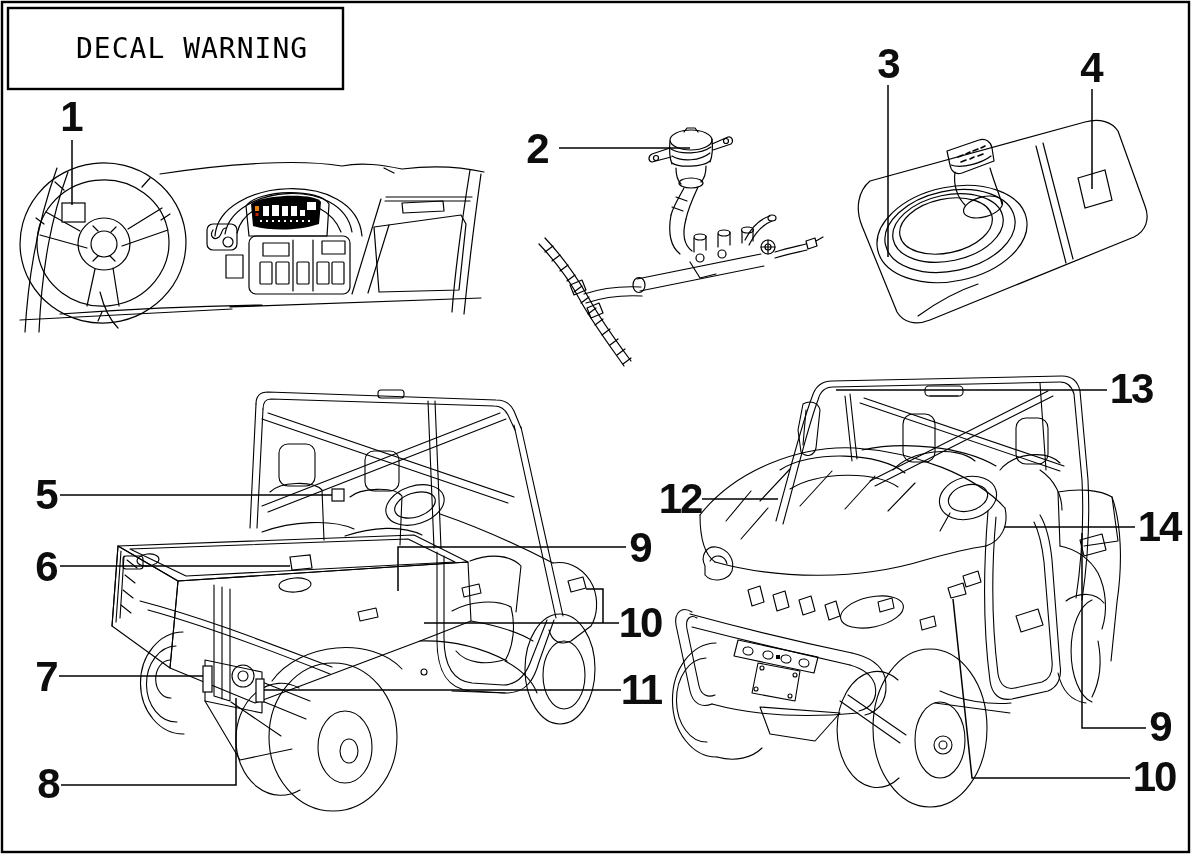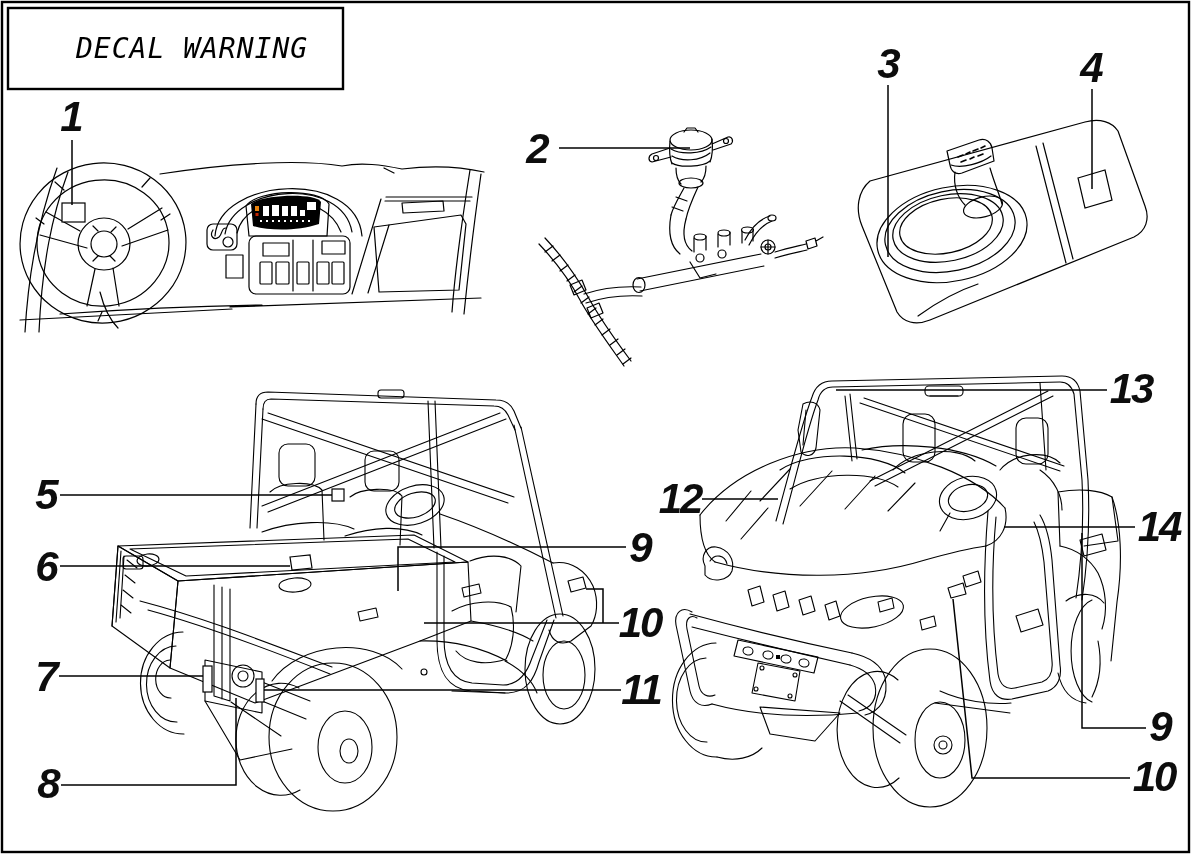--- a/index.html
+++ b/index.html
@@ -1,17 +1,17 @@
 <!DOCTYPE html>
 <html><head>
 <meta charset="utf-8">
 <style>
   html,body{margin:0;padding:0;background:#ffffff;}
   .page{position:relative;width:1192px;height:855px;background:#fff;overflow:hidden;
-        font-family:"Liberation Sans", sans-serif;font-style:italic;}
+        font-family:"Liberation Sans", sans-serif;}
   svg{position:absolute;left:0;top:0;}
   .art{stroke:#000;fill:none;stroke-width:1.2;stroke-linecap:round;stroke-linejoin:round;}
   .art2{stroke:#000;fill:none;stroke-width:1.1;stroke-linecap:round;stroke-linejoin:round;}
   .leader{stroke:#000;fill:none;stroke-width:1.5;}
   .decal{stroke:#000;fill:#fff;stroke-width:1.2;}
   .frame{stroke:#000;fill:none;stroke-width:2.4;}
   .callout{font-family:"Liberation Sans", sans-serif;font-size:42px;font-weight:bold;
            letter-spacing:-2px;fill:#0d0d0d;text-anchor:middle;}
   .title-text{font-family:"DejaVu Sans Mono", monospace;font-size:28px;fill:#000;
               letter-spacing:1px;}

